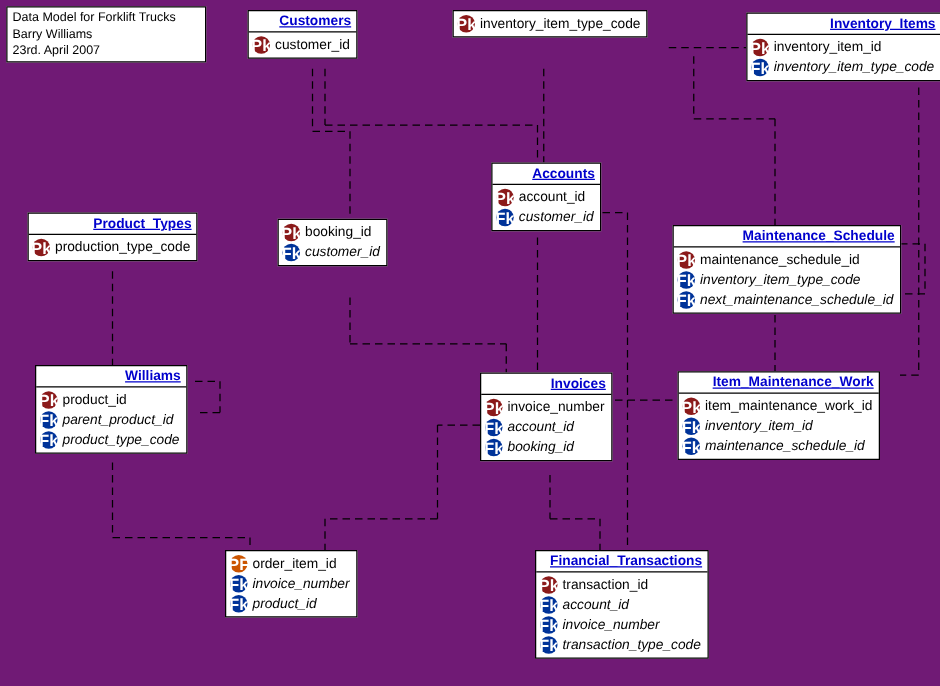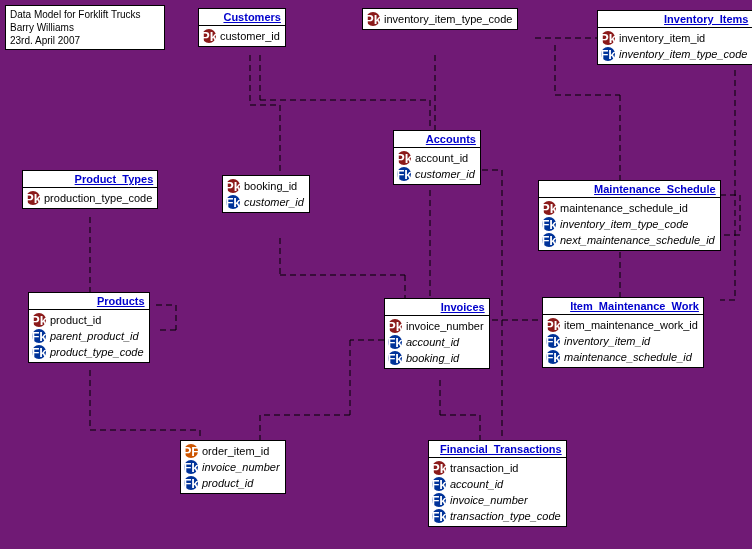--- a/index.html
+++ b/index.html
@@ -161,21 +161,21 @@
           <span class="ico fk">Fk</span>
           <span class="txt">inventory_item_type_code</span>
         </div>
         <div class="row fk">
           <span class="ico fk">Fk</span>
           <span class="txt">next_maintenance_schedule_id</span>
         </div>
       </div>
     </div>
 <div class="entity" style="left:28px;top:292px">
-      <div class="hdr">Products</div>
+      <div class="hdr">Williams</div>
       <div class="rows">
         <div class="row">
           <span class="ico pk">Pk</span>
           <span class="txt">product_id</span>
         </div>
         <div class="row fk">
           <span class="ico fk">Fk</span>
           <span class="txt">parent_product_id</span>
         </div>
         <div class="row fk">

